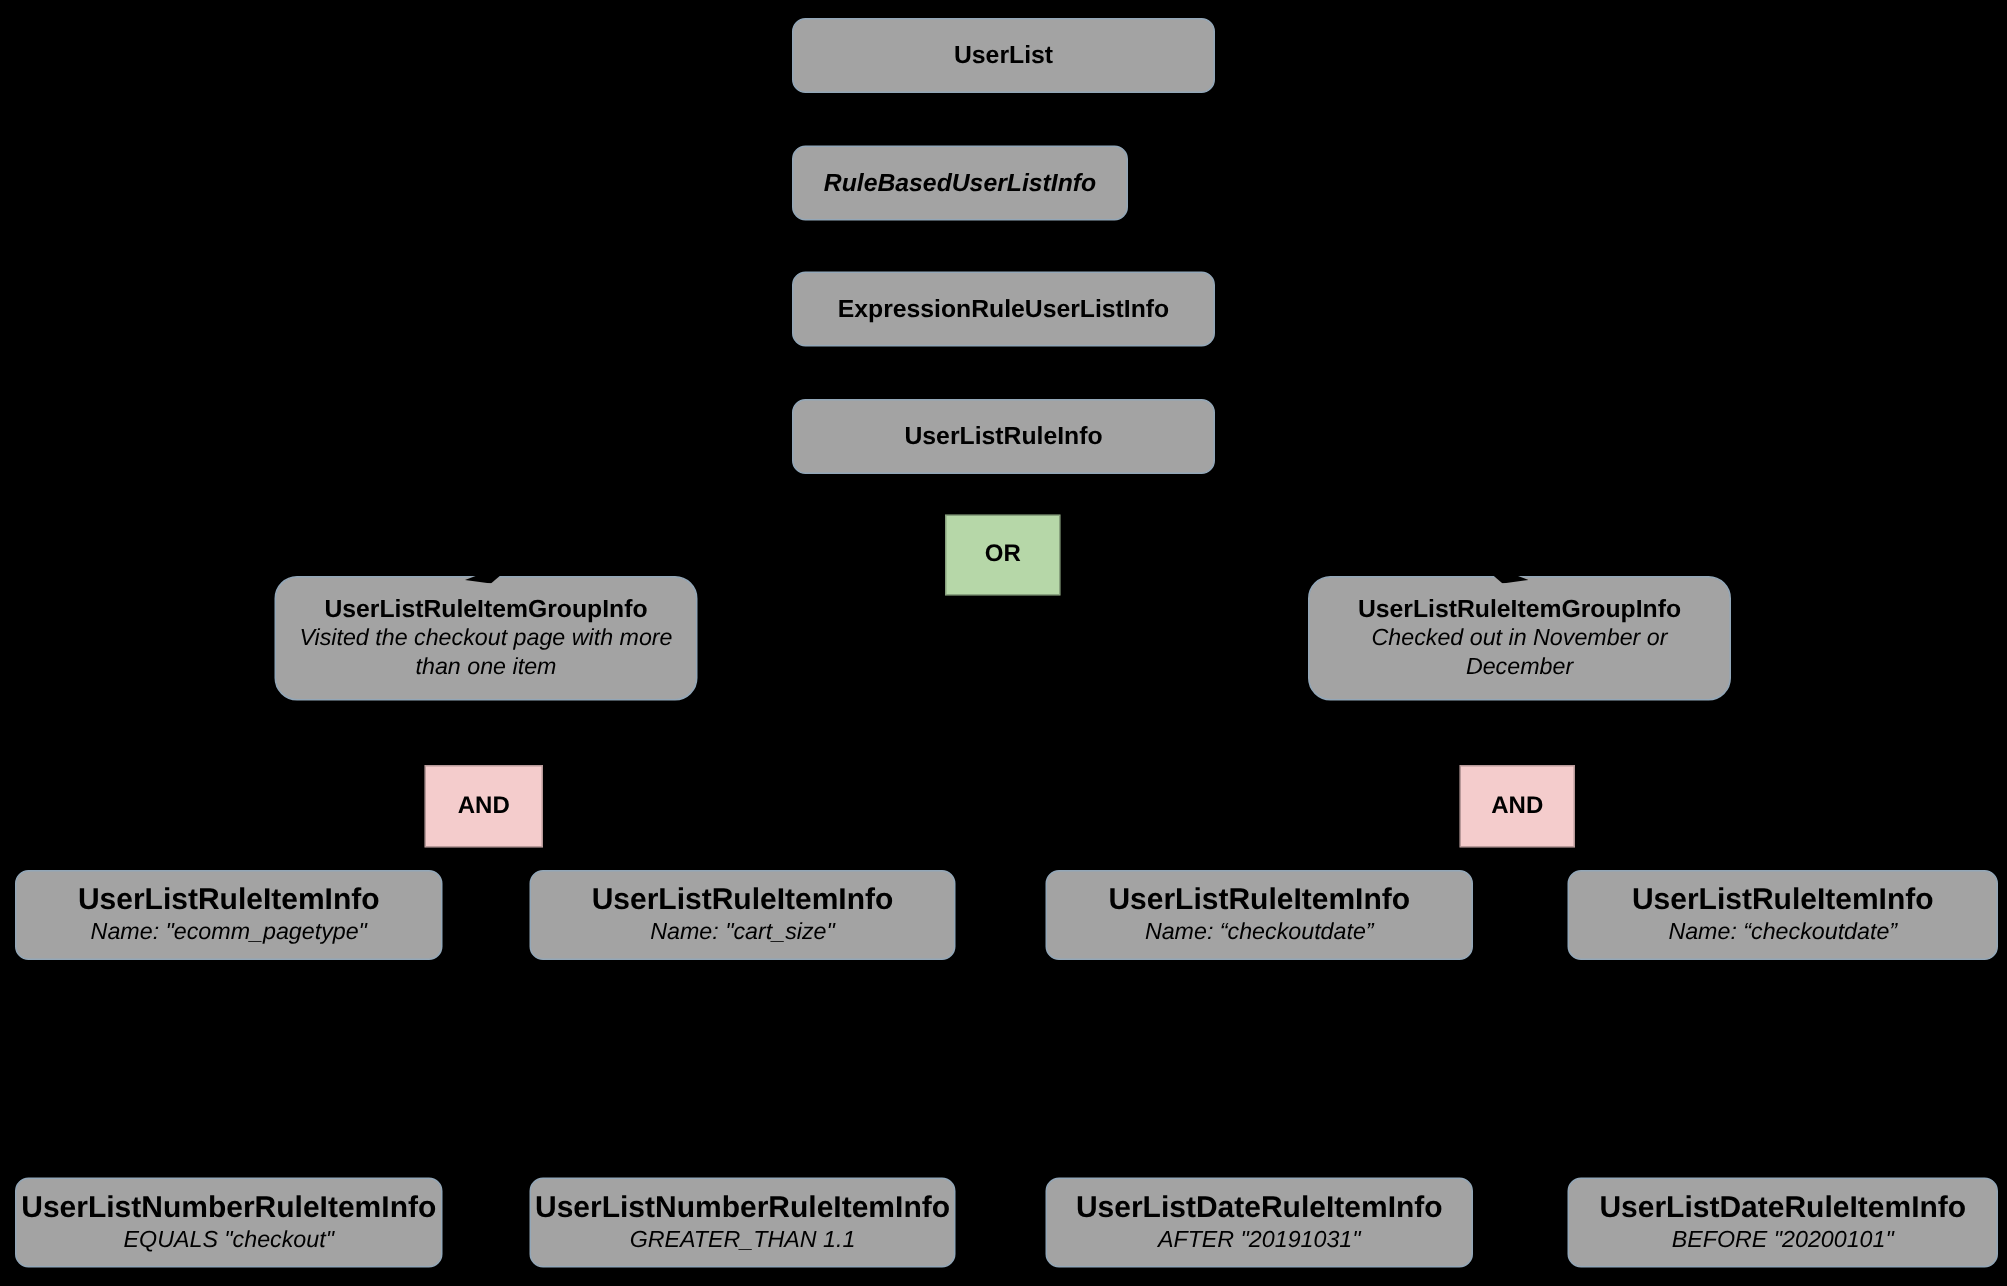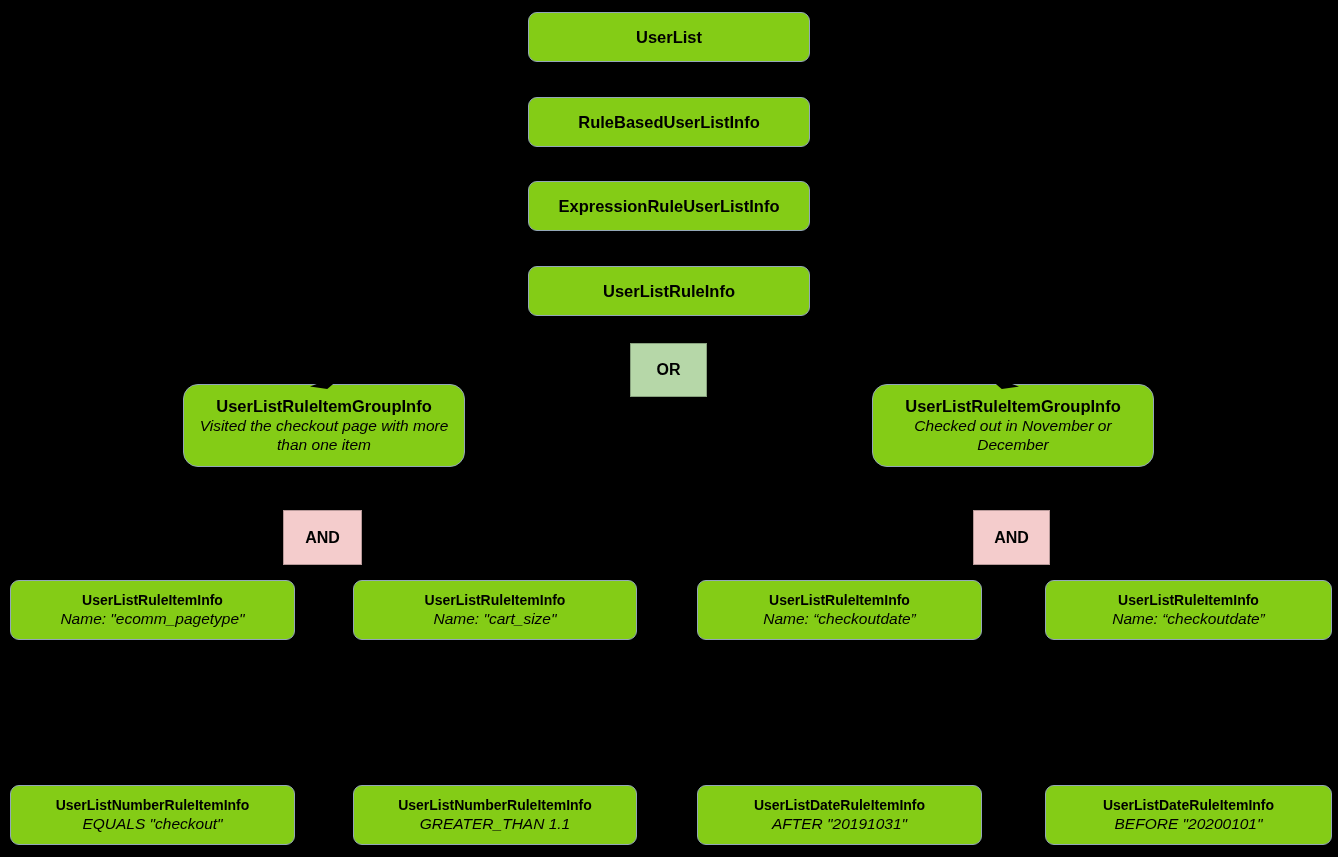--- a/index.html
+++ b/index.html
@@ -16,44 +16,44 @@
     position: absolute;
     box-sizing: border-box;
     display: flex;
     flex-direction: column;
     align-items: center;
     justify-content: center;
     text-align: center;
     line-height: 1.22;
   }
   .blue {
-    background: #84cc16;
+    background: #a3a3a3;
     border: 1px solid #93a7b8;
     border-radius: 9px;
   }
   .group { border-radius: 15px; padding: 14px 14px; }
   .op {
     border: 1px solid rgba(0,0,0,0.25);
     border-radius: 0;
     font-weight: bold;
     font-size: 16px;
     justify-content: center;
   }
   .or  { background: #b6d7a8; }
   .and { background: #f4cccc; }
   .title { font-weight: bold; font-size: 16.5px; }
-  .item .title { font-size: 14px; }
+  .item .title { font-size: 20px; }
   .desc { font-style: italic; font-size: 15.5px; margin-top: 1px; }
   .arrowhead { position: absolute; background: #000; }
   .ah-left  { clip-path: polygon(100% 0, 0 85%, 48% 100%); }
   .ah-right { clip-path: polygon(0 0, 100% 85%, 52% 100%); }
 
   
   #n-userlist   { left: 528px; top: 12px;  width: 282px; height: 50px; }
-  #n-rulebased  { left: 528px; top: 97px;  width: 282px; height: 50px; }
+  #n-rulebased  { left: 528px; top: 97px;  width: 224px; height: 50px; font-style: italic; }
   #n-expression { left: 528px; top: 181px; width: 282px; height: 50px; }
   #n-rulinfo    { left: 528px; top: 266px; width: 282px; height: 50px; }
   #n-or         { left: 630px; top: 343px; width: 77px;  height: 54px; }
   #n-group-left  { left: 183px; top: 384px; width: 282px; height: 83px; }
   #n-group-right { left: 872px; top: 384px; width: 282px; height: 83px; }
   #n-and-left   { left: 283px; top: 510px; width: 79px; height: 55px; }
   #n-and-right  { left: 973px; top: 510px; width: 77px; height: 55px; }
   #n-item-1 { left: 10px;   top: 580px; width: 285px; height: 60px; }
   #n-item-2 { left: 353px;  top: 580px; width: 284px; height: 60px; }
   #n-item-3 { left: 697px;  top: 580px; width: 285px; height: 60px; }

